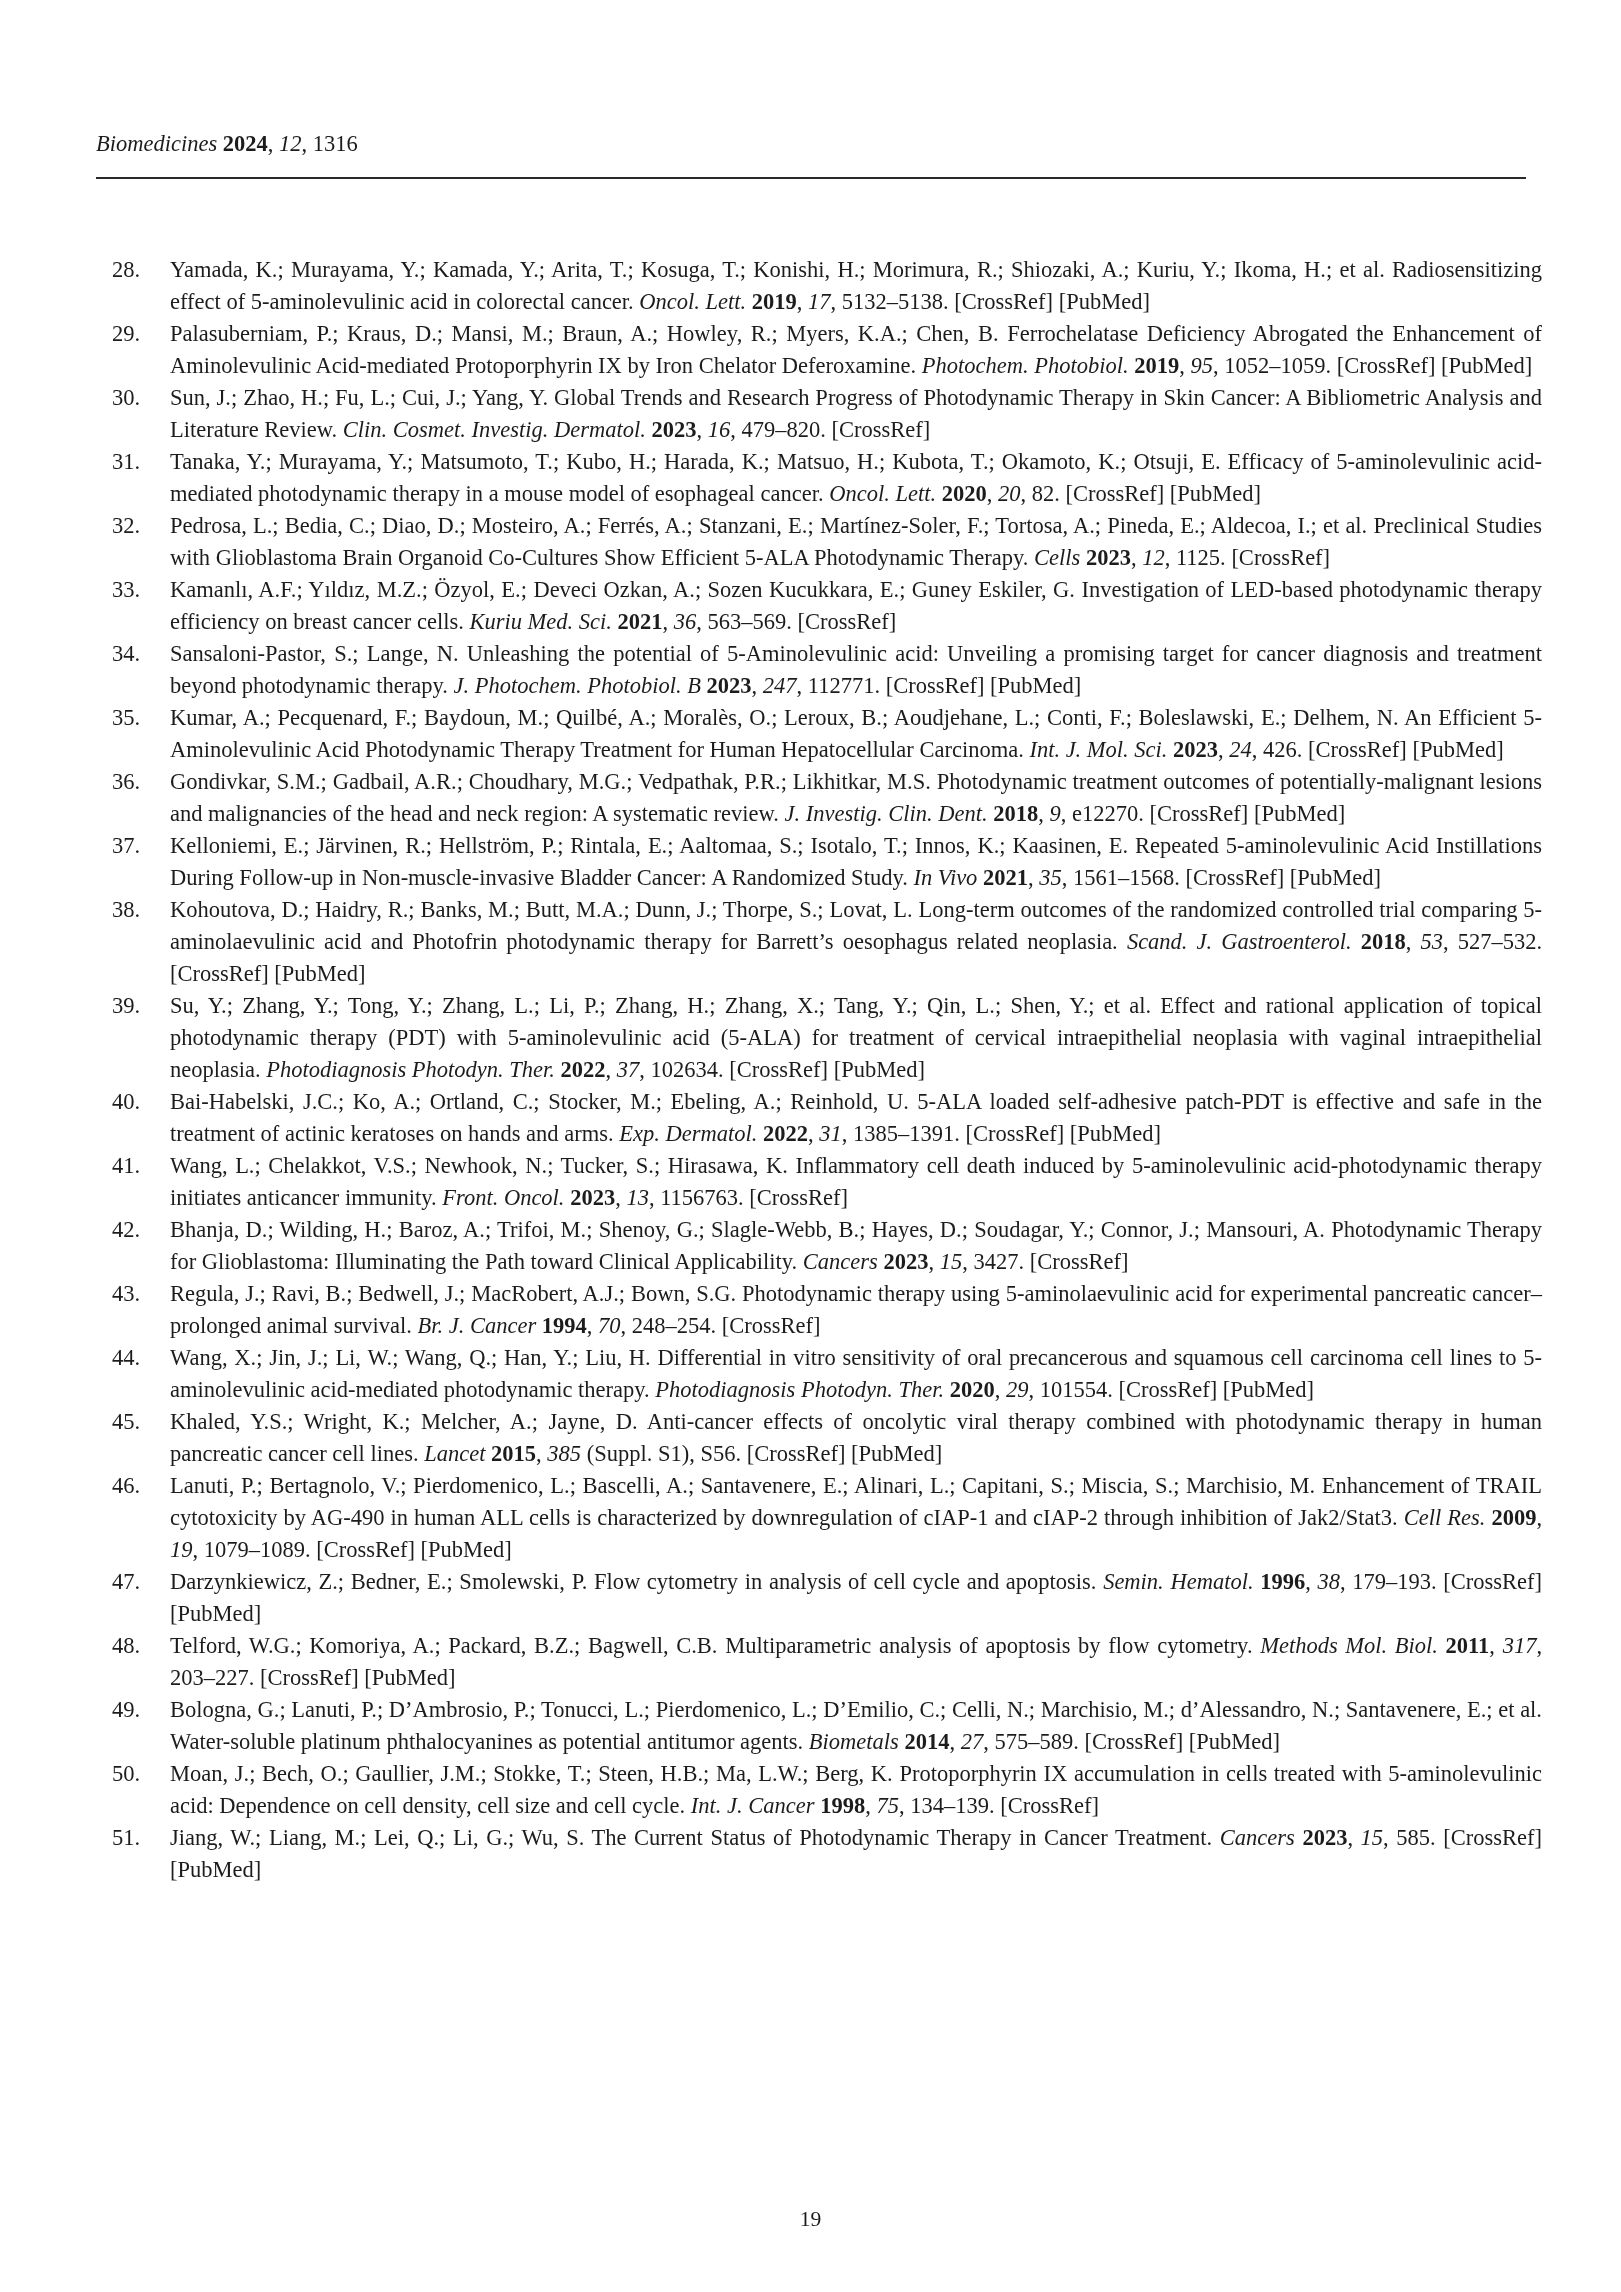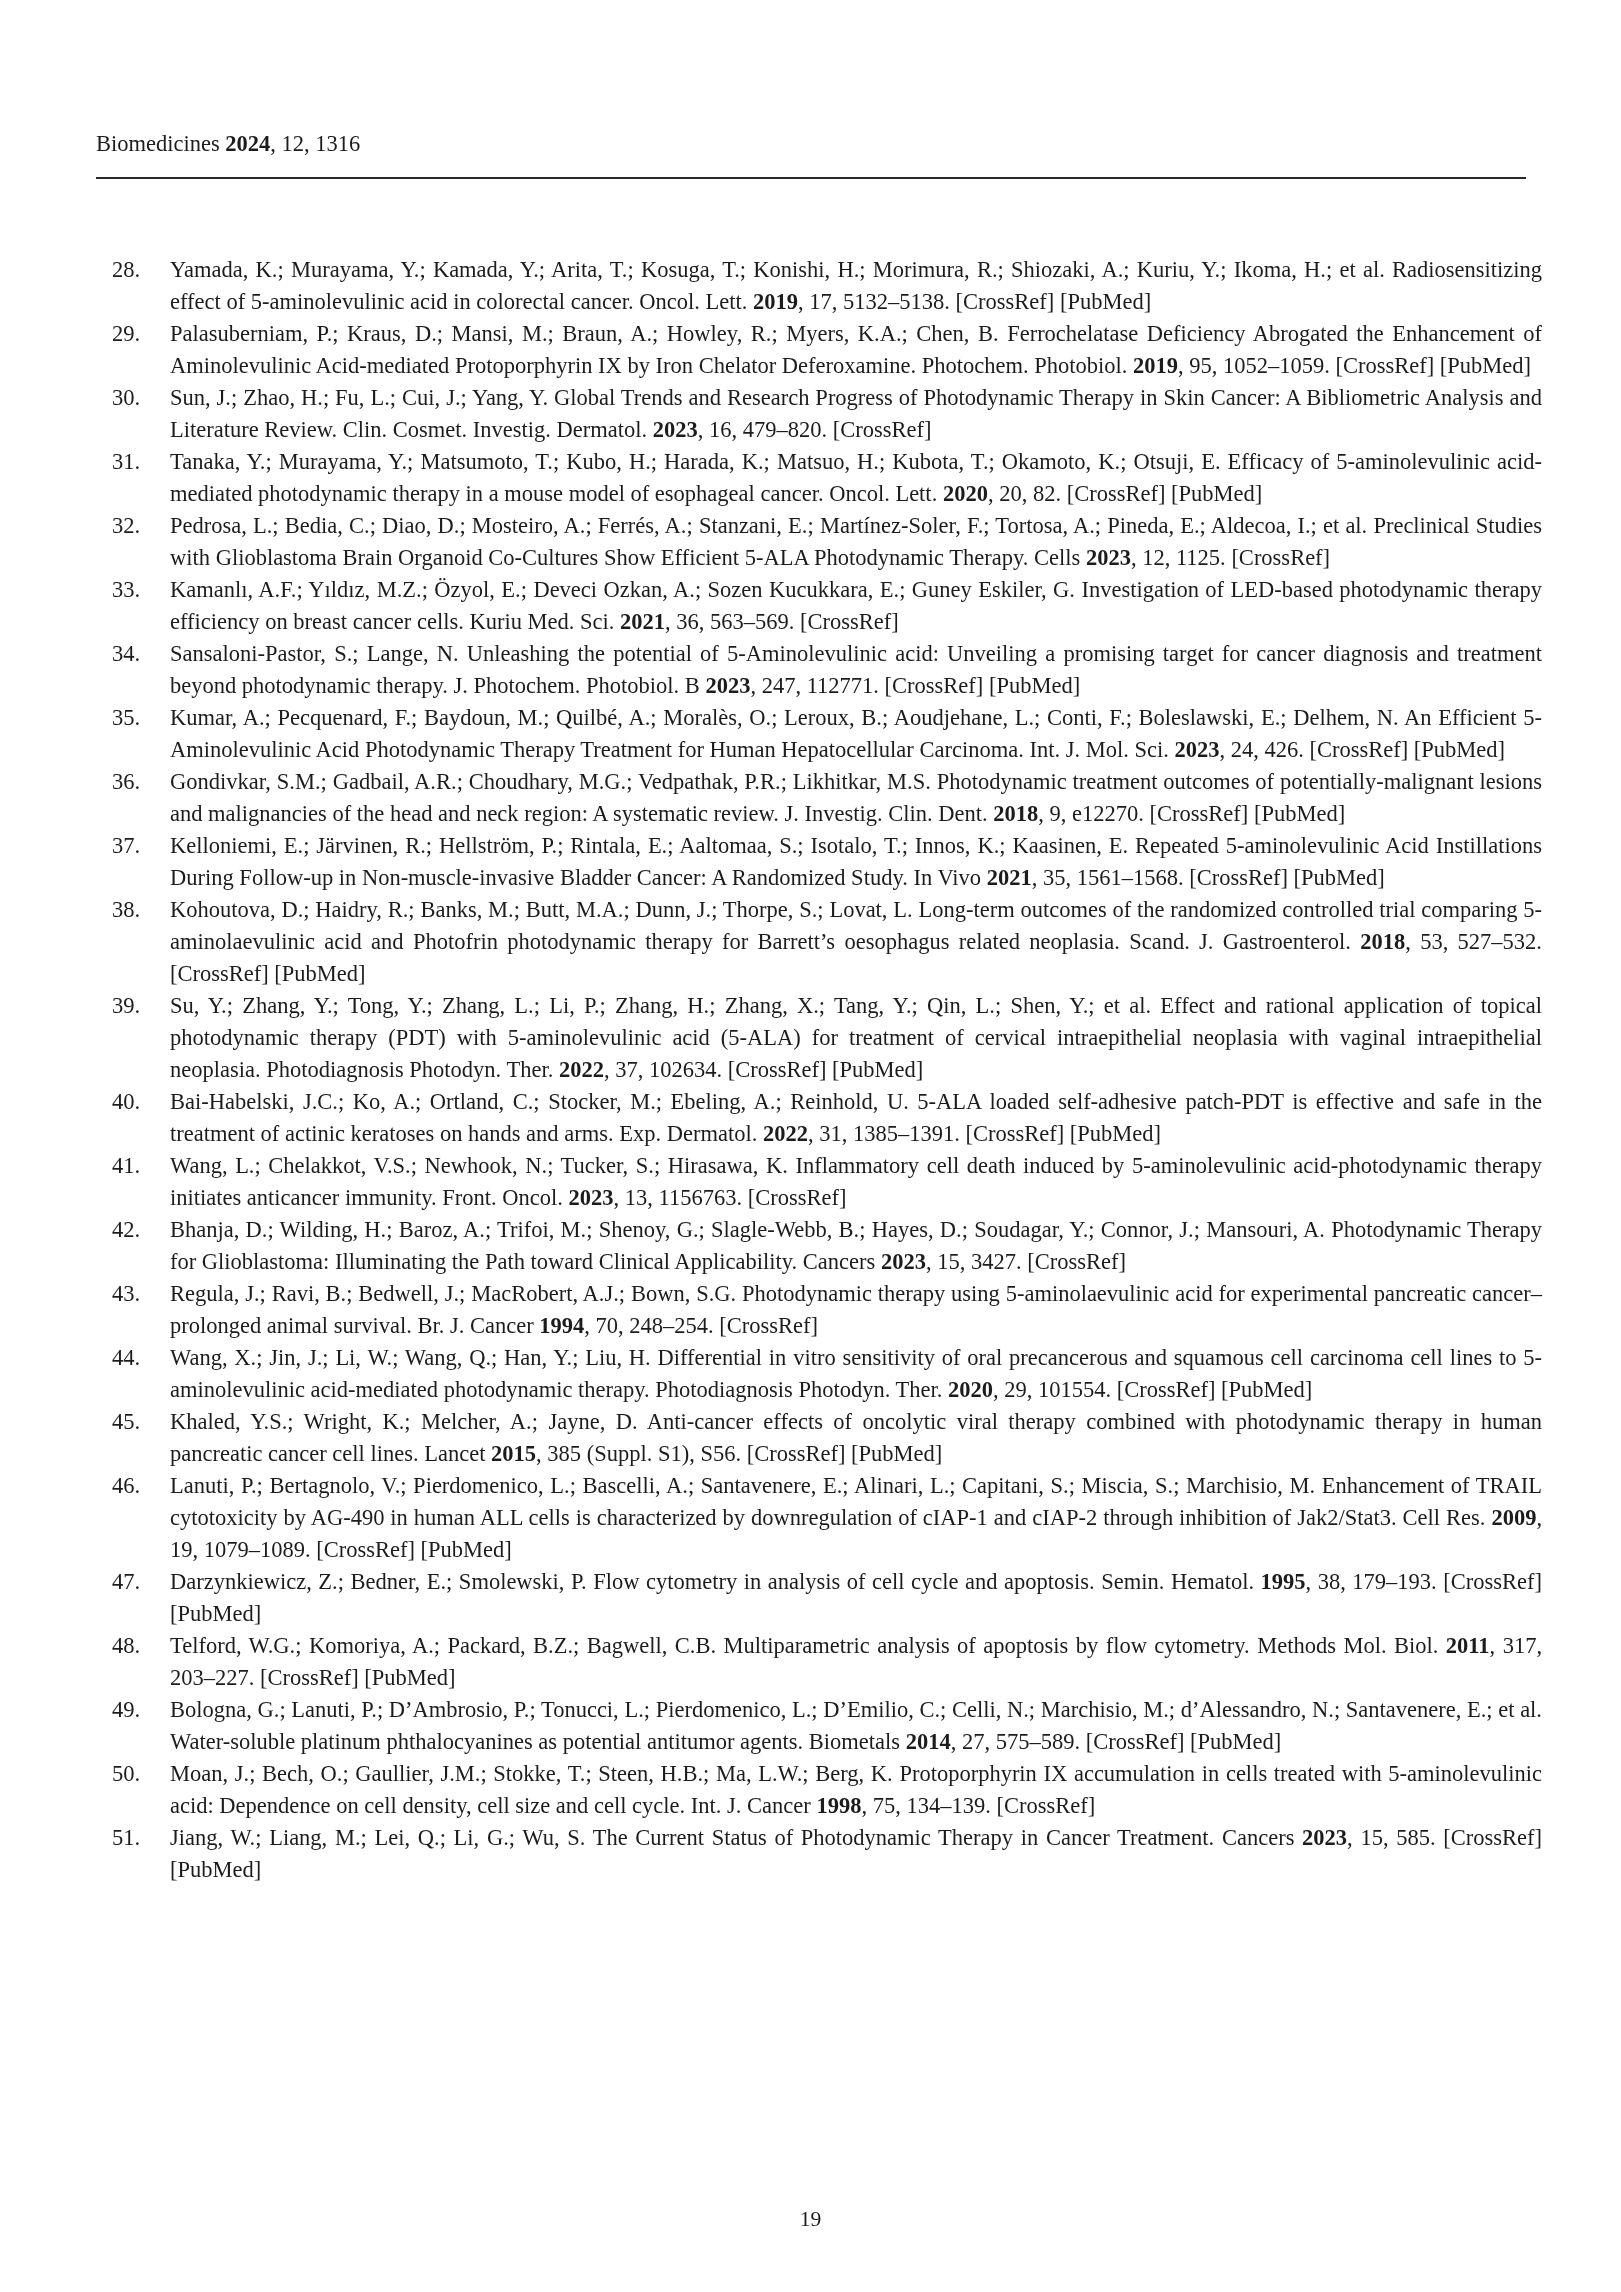--- a/index.html
+++ b/index.html
@@ -28,21 +28,21 @@
     left: 96px; top: 238px;
     width: 1430px;
     margin: 16px; padding: 0;
     list-style: none;
     font-size: 22.5px;
     line-height: 32px;
     text-align: justify;
   }
   .ref { position: relative; padding-left: 58px; }
   .num { position: absolute; left: 0; top: 0; }
-  .it  { }
+  .it  { font-style: italic; }
   .b   { font-weight: bold; }
   .lnk { color: inherit; text-decoration: none; cursor: pointer; }
   .page-footer {
     position: absolute;
     left: 0; top: 2207px;
     width: 100%;
     text-align: center;
     font-size: 21.6px;
   }
 </style>
@@ -146,21 +146,21 @@
     <div class="txt"><span>Khaled, Y.S.; Wright, K.; Melcher, A.; Jayne, D. Anti-cancer effects of oncolytic viral therapy combined with photodynamic therapy in human pancreatic cancer cell lines. </span><span class="it">Lancet </span><span class="b">2015</span><span>, </span><span class="it">385</span><span> (Suppl. S1), S56. </span><span class="lnk">[CrossRef]</span><span> </span><span class="lnk">[PubMed]</span></div>
   </li>
 
   <li class="ref">
     <span class="num">46.</span>
     <div class="txt"><span>Lanuti, P.; Bertagnolo, V.; Pierdomenico, L.; Bascelli, A.; Santavenere, E.; Alinari, L.; Capitani, S.; Miscia, S.; Marchisio, M. Enhancement of TRAIL cytotoxicity by AG-490 in human ALL cells is characterized by downregulation of cIAP-1 and cIAP-2 through inhibition of Jak2/Stat3. </span><span class="it">Cell Res. </span><span class="b">2009</span><span>, </span><span class="it">19</span><span>, 1079–1089. </span><span class="lnk">[CrossRef]</span><span> </span><span class="lnk">[PubMed]</span></div>
   </li>
 
   <li class="ref">
     <span class="num">47.</span>
-    <div class="txt"><span>Darzynkiewicz, Z.; Bedner, E.; Smolewski, P. Flow cytometry in analysis of cell cycle and apoptosis. </span><span class="it">Semin. Hematol. </span><span class="b">1995</span><span>, </span><span class="it">38</span><span>, 179–193. </span><span class="lnk">[CrossRef]</span><span> </span><span class="lnk">[PubMed]</span></div>
+    <div class="txt"><span>Darzynkiewicz, Z.; Bedner, E.; Smolewski, P. Flow cytometry in analysis of cell cycle and apoptosis. </span><span class="it">Semin. Hematol. </span><span class="b">1996</span><span>, </span><span class="it">38</span><span>, 179–193. </span><span class="lnk">[CrossRef]</span><span> </span><span class="lnk">[PubMed]</span></div>
   </li>
 
   <li class="ref">
     <span class="num">48.</span>
     <div class="txt"><span>Telford, W.G.; Komoriya, A.; Packard, B.Z.; Bagwell, C.B. Multiparametric analysis of apoptosis by flow cytometry. </span><span class="it">Methods Mol. Biol. </span><span class="b">2011</span><span>, </span><span class="it">317</span><span>, 203–227. </span><span class="lnk">[CrossRef]</span><span> </span><span class="lnk">[PubMed]</span></div>
   </li>
 
   <li class="ref">
     <span class="num">49.</span>
     <div class="txt"><span>Bologna, G.; Lanuti, P.; D’Ambrosio, P.; Tonucci, L.; Pierdomenico, L.; D’Emilio, C.; Celli, N.; Marchisio, M.; d’Alessandro, N.; Santavenere, E.; et al. Water-soluble platinum phthalocyanines as potential antitumor agents. </span><span class="it">Biometals </span><span class="b">2014</span><span>, </span><span class="it">27</span><span>, 575–589. </span><span class="lnk">[CrossRef]</span><span> </span><span class="lnk">[PubMed]</span></div>

